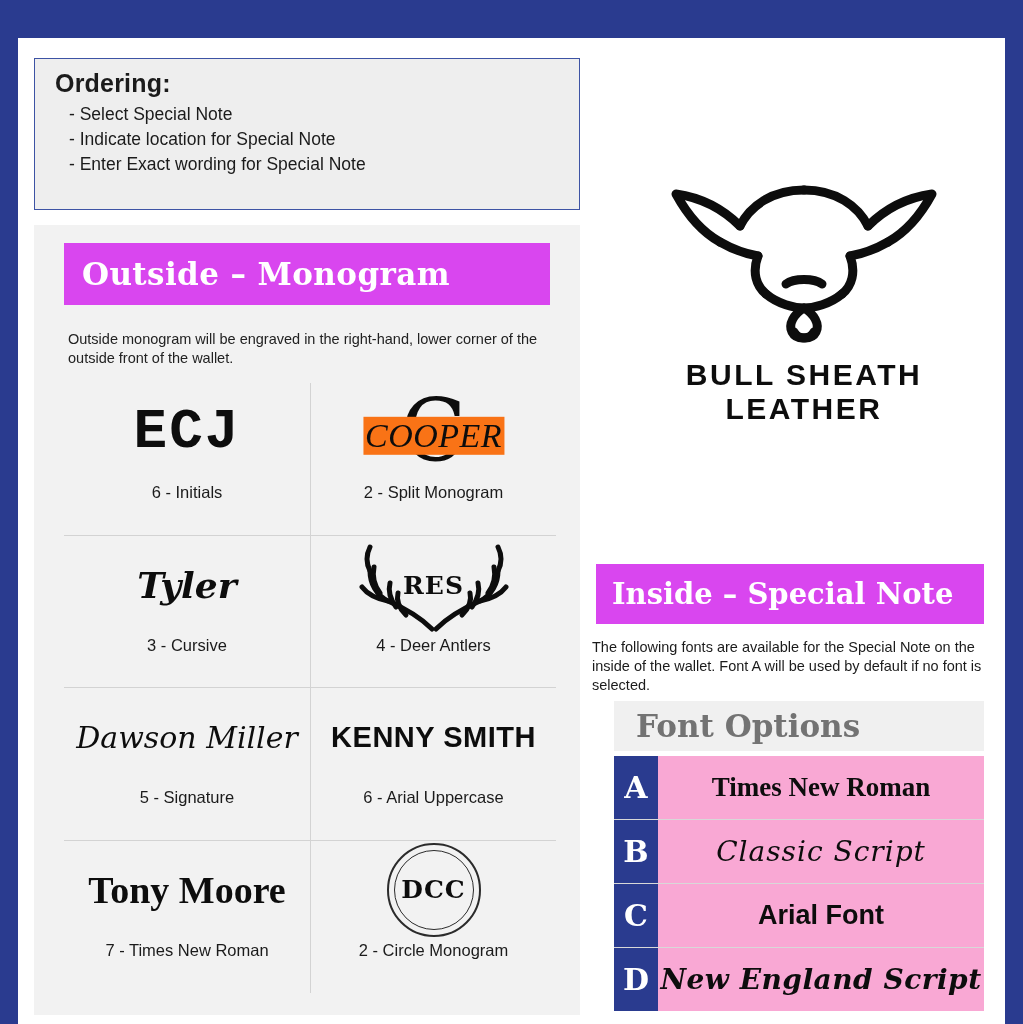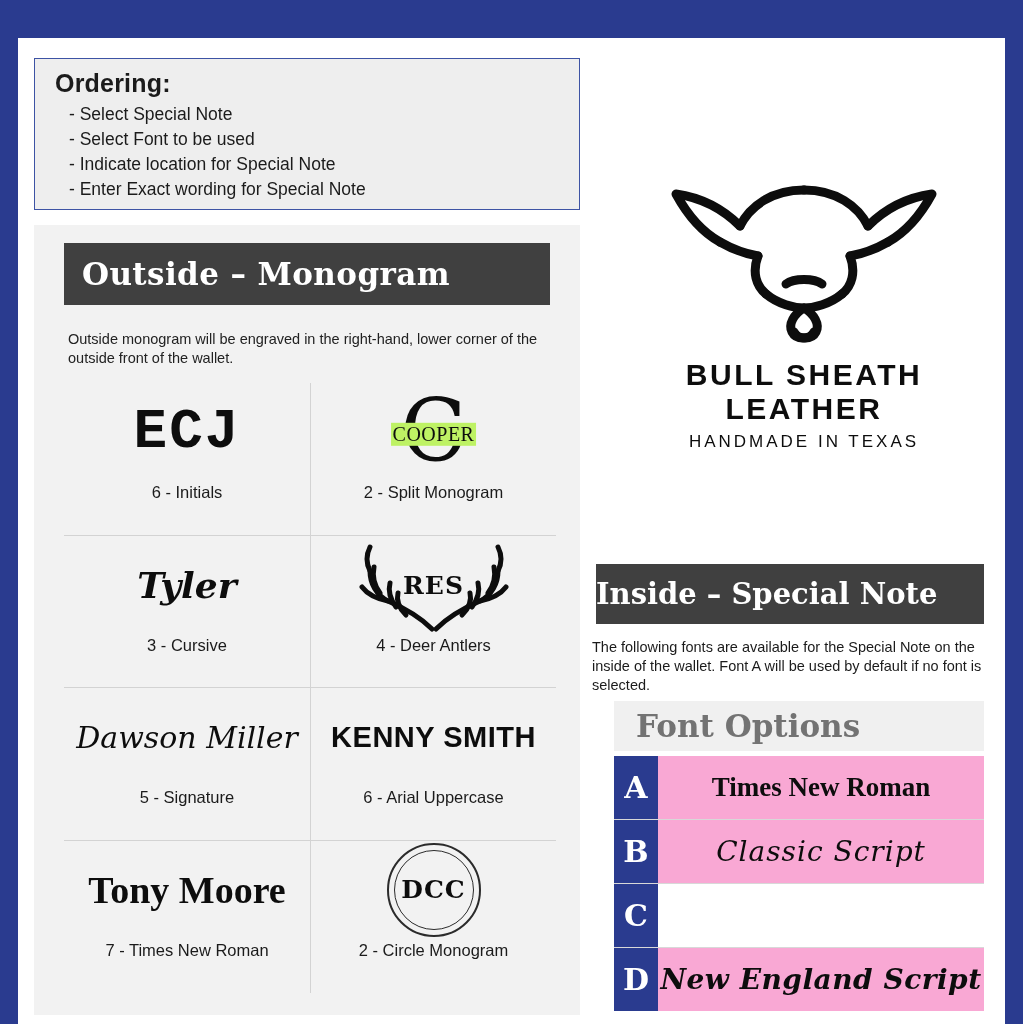--- a/index.html
+++ b/index.html
@@ -59,21 +59,21 @@
   #outside-panel {
     position: absolute;
     left: 16px;
     top: 187px;
     width: 546px;
     height: 790px;
     background: #f2f2f2;
     box-sizing: border-box;
   }
   .band {
-    background: #404040;
+    background: #d946ef;
     color: #ffffff;
     font-family: "DejaVu Serif", serif;
     font-weight: bold;
     box-sizing: border-box;
     display: flex;
     align-items: center;
   }
   #outside-band {
     position: absolute;
     left: 30px;
@@ -171,25 +171,26 @@
     font-size: 86px;
     line-height: 86px;
     color: #0d0d0d;
   }
   .split-name {
     position: absolute;
     left: 50%;
     top: 50%;
     transform: translate(-50%, -40%);
     font-family: "Liberation Serif", serif;
-    font-size: 20px;
+    font-size: 34px;
     letter-spacing: 0.5px;
-    background: #bef264;
+    background: #f97316;
     padding: 0 2px;
     color: #0d0d0d;
+    font-style: italic;
   }
   
   .antler-wrap {
     position: relative;
     width: 180px;
     height: 98px;
     display: flex;
     align-items: center;
     justify-content: center;
   }
@@ -258,20 +259,21 @@
     margin-top: 6px;
   }
 
   
   #inside-band {
     position: absolute;
     left: 578px;
     top: 526px;
     width: 388px;
     height: 60px;
+    padding-left: 16px;
     font-size: 29px;
   }
   #inside-desc {
     position: absolute;
     left: 574px;
     top: 600px;
     width: 400px;
     font-size: 14.5px;
     line-height: 19px;
     color: #1b1b1b;
@@ -351,21 +353,20 @@
 </style>
 </head>
 <body>
 
 <div id="page">
   <div id="inner">
 
     <div id="ordering">
       <div class="ord-title">Ordering:</div>
       <div class="ord-line">- Select Special Note</div>
-      <div class="ord-line">- Select Font to be used</div>
       <div class="ord-line">- Indicate location for Special Note</div>
       <div class="ord-line">- Enter Exact wording for Special Note</div>
     </div>
 
     <div id="outside-panel">
       <div class="band" id="outside-band">Outside – Monogram</div>
       <div id="outside-desc">Outside monogram will be engraved in the right-hand, lower corner of the outside front of the wallet.</div>
 
       <div id="samples">
 
@@ -464,21 +465,20 @@
           <path d="M234 74 C220 82 208 86 196 88"></path>
           <path d="M104 88 C98 104 102 118 112 126"></path>
           <path d="M196 88 C202 104 198 118 188 126"></path>
           <path d="M112 126 C124 136 140 140 150 140 C160 140 176 136 188 126"></path>
           <path d="M132 116 C140 110 160 110 168 116"></path>
           <path d="M150 140 C140 146 134 156 138 164 C142 172 156 172 160 164"></path>
           <path d="M150 140 C160 146 166 156 162 164 C158 172 144 172 140 164"></path>
         </g>
       </svg>
       <div id="logo-name">BULL SHEATH LEATHER</div>
-      <div id="logo-tag">HANDMADE IN TEXAS</div>
     </div>
 
     <div class="band" id="inside-band">Inside – Special Note</div>
     <div id="inside-desc">The following fonts are available for the Special Note on the inside of the wallet.  Font A will be used by default if no font is selected.</div>
     <div id="font-options-header">Font Options</div>
 
     <div id="font-table">
       <div class="font-row">
         <div class="font-letter">A</div>
         <div class="font-sample">
@@ -486,20 +486,23 @@
         </div>
       </div>
       <div class="font-row">
         <div class="font-letter">B</div>
         <div class="font-sample">
           <span class="f-script">Classic Script</span>
         </div>
       </div>
       <div class="font-row">
         <div class="font-letter">C</div>
+        <div class="font-sample">
+          <span class="f-arial">Arial Font</span>
+        </div>
       </div>
       <div class="font-row">
         <div class="font-letter">D</div>
         <div class="font-sample">
           <span class="f-newengland">New England Script</span>
         </div>
       </div>
     </div>
 
   </div>

